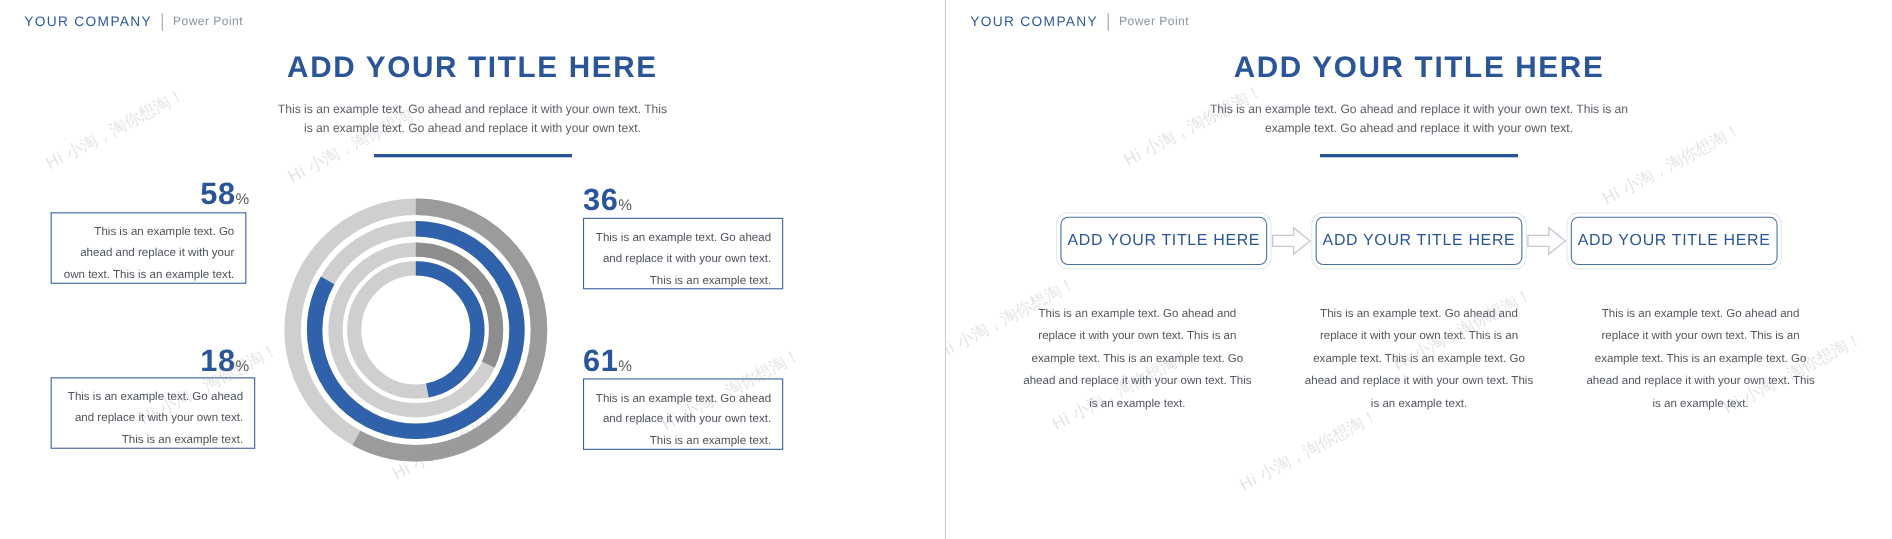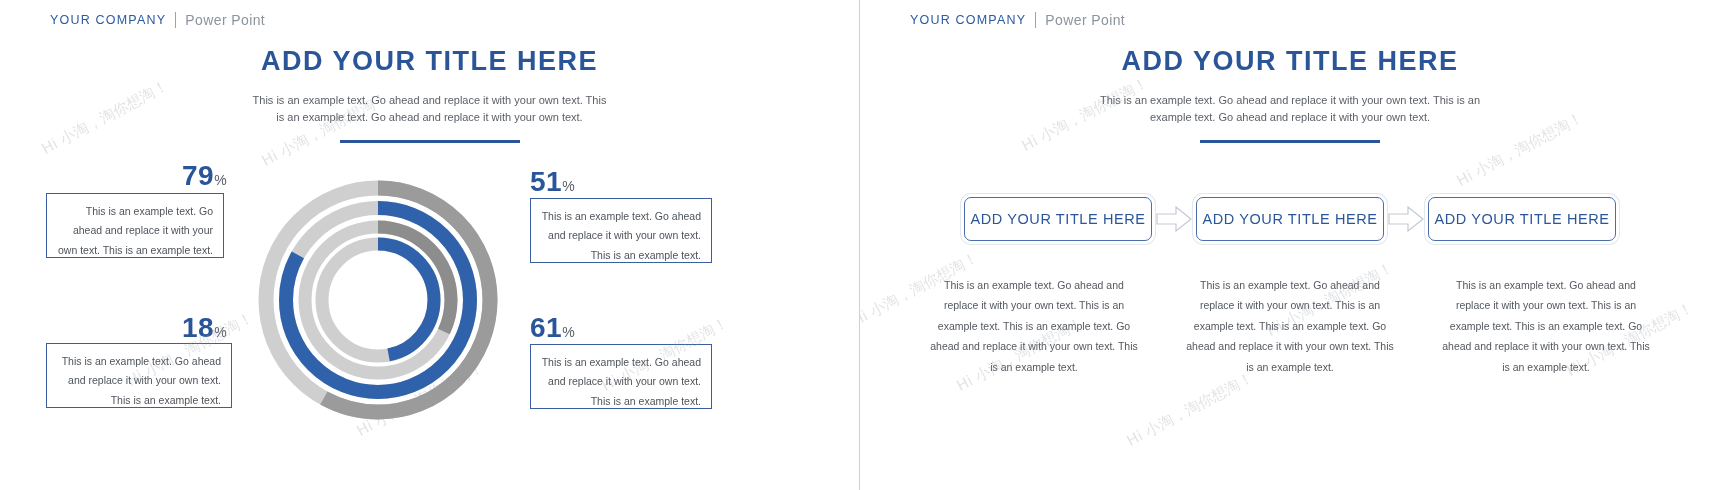--- a/index.html
+++ b/index.html
@@ -35,31 +35,30 @@
     top: 12px;
     left: 22px;
     display: flex;
     align-items: center;
     white-space: nowrap;
   }
   .brand-name {
     color: #2c5aa0;
     font-size: 12.5px;
     letter-spacing: 1.2px;
-    margin-left: 28px;
   }
   .brand-divider {
     width: 1px;
     height: 16px;
     background: #9aa3ad;
     margin: 0 9px;
   }
   .brand-sub {
     color: #8b949d;
-    font-size: 14px;
+    font-size: 11px;
     letter-spacing: .4px;
   }
 
   
   .title {
     position: absolute;
     top: 46px;
     left: 0;
     width: 100%;
     text-align: center;
@@ -223,24 +222,24 @@
           <circle r="73" fill="none" stroke="#cfcfcf" stroke-width="13"></circle>
           <circle r="73" fill="none" stroke="#8d8d8d" stroke-width="13" stroke-linecap="butt" stroke-dasharray="147 312"></circle>
 
           <circle r="56" fill="none" stroke="#cfcfcf" stroke-width="13"></circle>
           <circle r="56" fill="none" stroke="#2f62ab" stroke-width="13" stroke-linecap="butt" stroke-dasharray="165 187"></circle>
         </g>
       </svg>
     </div>
 
     <div class="pct pct-58">
-      <span>79</span><span class="sym">%</span>
+      <span>58</span><span class="sym">%</span>
     </div>
     <div class="pct pct-83">
-      <span>51</span><span class="sym">%</span>
+      <span>36</span><span class="sym">%</span>
     </div>
     <div class="pct pct-32">
       <span>18</span><span class="sym">%</span>
     </div>
     <div class="pct pct-47">
       <span>61</span><span class="sym">%</span>
     </div>
 
     <div class="txtbox box-tl">This is an example text.  Go ahead and replace it with your own text.  This is an example text.</div>
     <div class="txtbox box-tr">This is an example text.  Go ahead and replace it with your own text.  This is an example text.</div>

